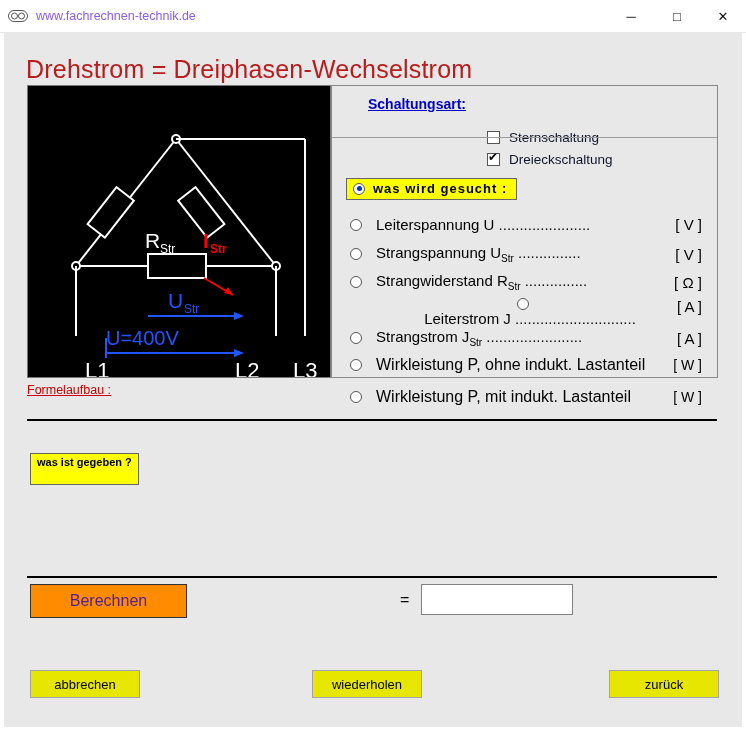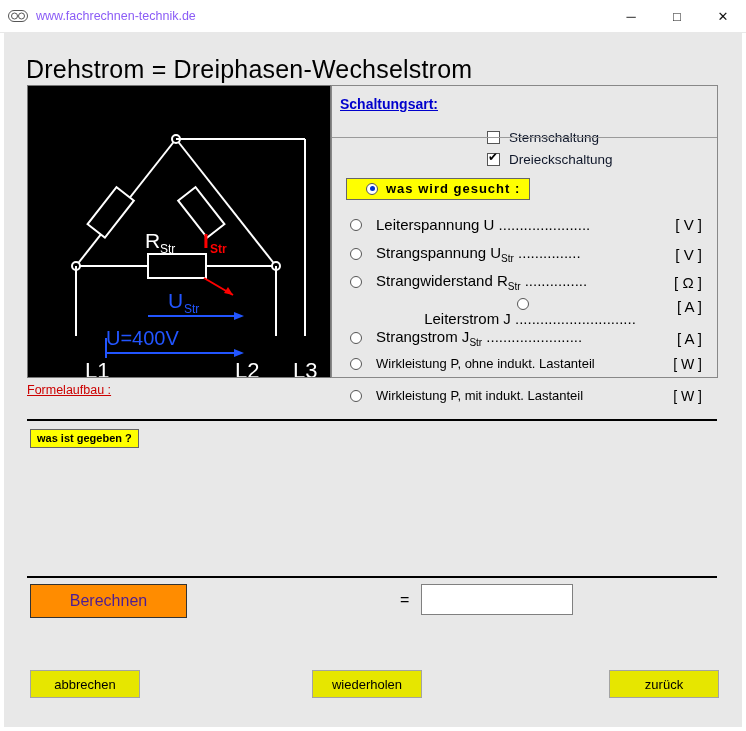--- a/index.html
+++ b/index.html
@@ -70,21 +70,21 @@
     width: 738px;
     height: 694px;
     background: #e8e8e8;
     box-sizing: border-box;
   }
   .heading {
     position: absolute;
     left: 22px;
     top: 22px;
     font-size: 25px;
-    color: #000000;
+    color: #b91c1c;
     font-family: "Liberation Sans", sans-serif;
     letter-spacing: 0.2px;
   }
 
   
   .diagram {
     position: absolute;
     left: 23px;
     top: 52px;
     width: 304px;
@@ -100,21 +100,21 @@
     left: 327px;
     top: 52px;
     width: 387px;
     height: 293px;
     background: #e8e8e8;
     border: 1px solid #888;
     box-sizing: border-box;
   }
   .schaltungsart-label {
     position: absolute;
-    left: 8px;
+    left: 36px;
     top: 10px;
     font-size: 14px;
     color: #0000cc;
     text-decoration: underline;
     font-weight: bold;
     font-family: "Liberation Sans", sans-serif;
   }
   .cb-row {
     position: absolute;
     display: flex;
@@ -148,21 +148,21 @@
     width: 100%;
     height: 1px;
     background: #9a9a9a;
   }
   .gesucht-box {
     position: absolute;
     left: 14px;
     top: 92px;
     background: #ffff00;
     border: 1px solid #666;
-    padding: 2px 9px 3px 19px;
+    padding: 2px 9px 3px 6px;
     font-size: 13px;
     font-weight: bold;
     display: flex;
     align-items: center;
     box-sizing: border-box;
     justify-content: flex-end;
   }
   .radio {
     width: 12px;
     height: 12px;
@@ -193,21 +193,21 @@
     align-items: center;
     width: 360px;
   }
   .opt-row .radio { margin-right: 14px; }
   .opt-label {
     font-size: 15px;
     color: #000;
     white-space: nowrap;
     font-family: "Liberation Sans", sans-serif;
   }
-  .opt-label.small { font-size: 13px; }
+  .opt-label.small { font-size: 16px; }
   .opt-label sub { font-size: 10px; }
   .opt-unit {
     position: absolute;
     right: 8px;
     font-size: 15px;
     color: #000;
     white-space: nowrap;
   }
   .opt-unit.small { font-size: 14px; }
 
@@ -233,24 +233,24 @@
     position: absolute;
     left: 23px;
     top: 543px;
     width: 690px;
     height: 2px;
     background: #000;
   }
   .gegeben-box {
     position: absolute;
     left: 26px;
-    top: 396px;
+    top: 420px;
     background: #ffff00;
     border: 1px solid #666;
-    padding: 2px 6px 3px 6px;
+    padding: 2px 6px 16px 6px;
     font-size: 11px;
     font-weight: bold;
     color: #000;
   }
 
   
   .berechnen {
     position: absolute;
     left: 26px;
     top: 551px;

